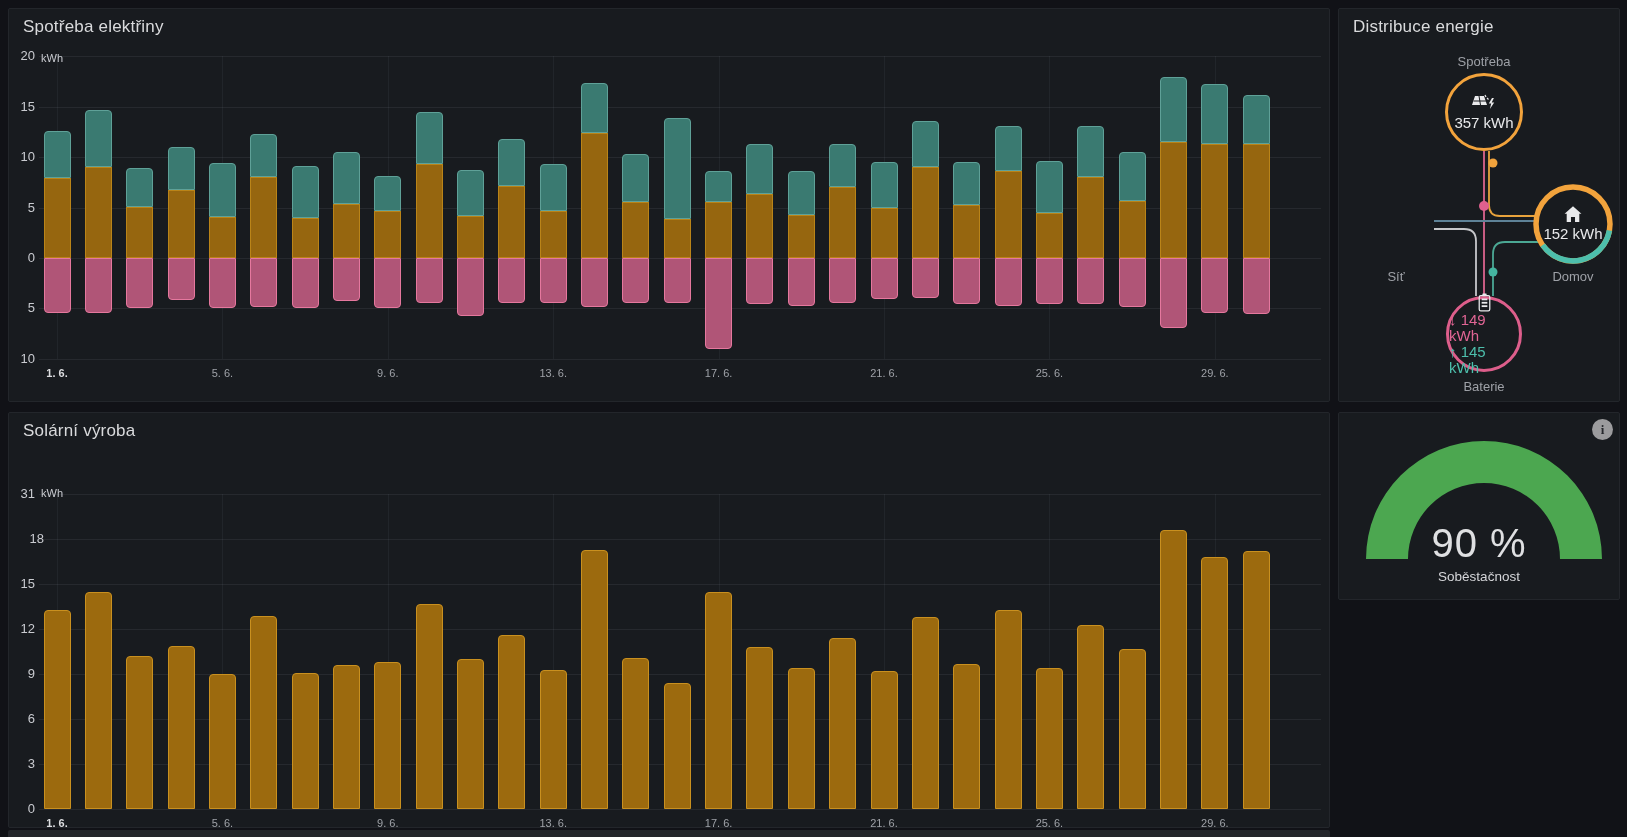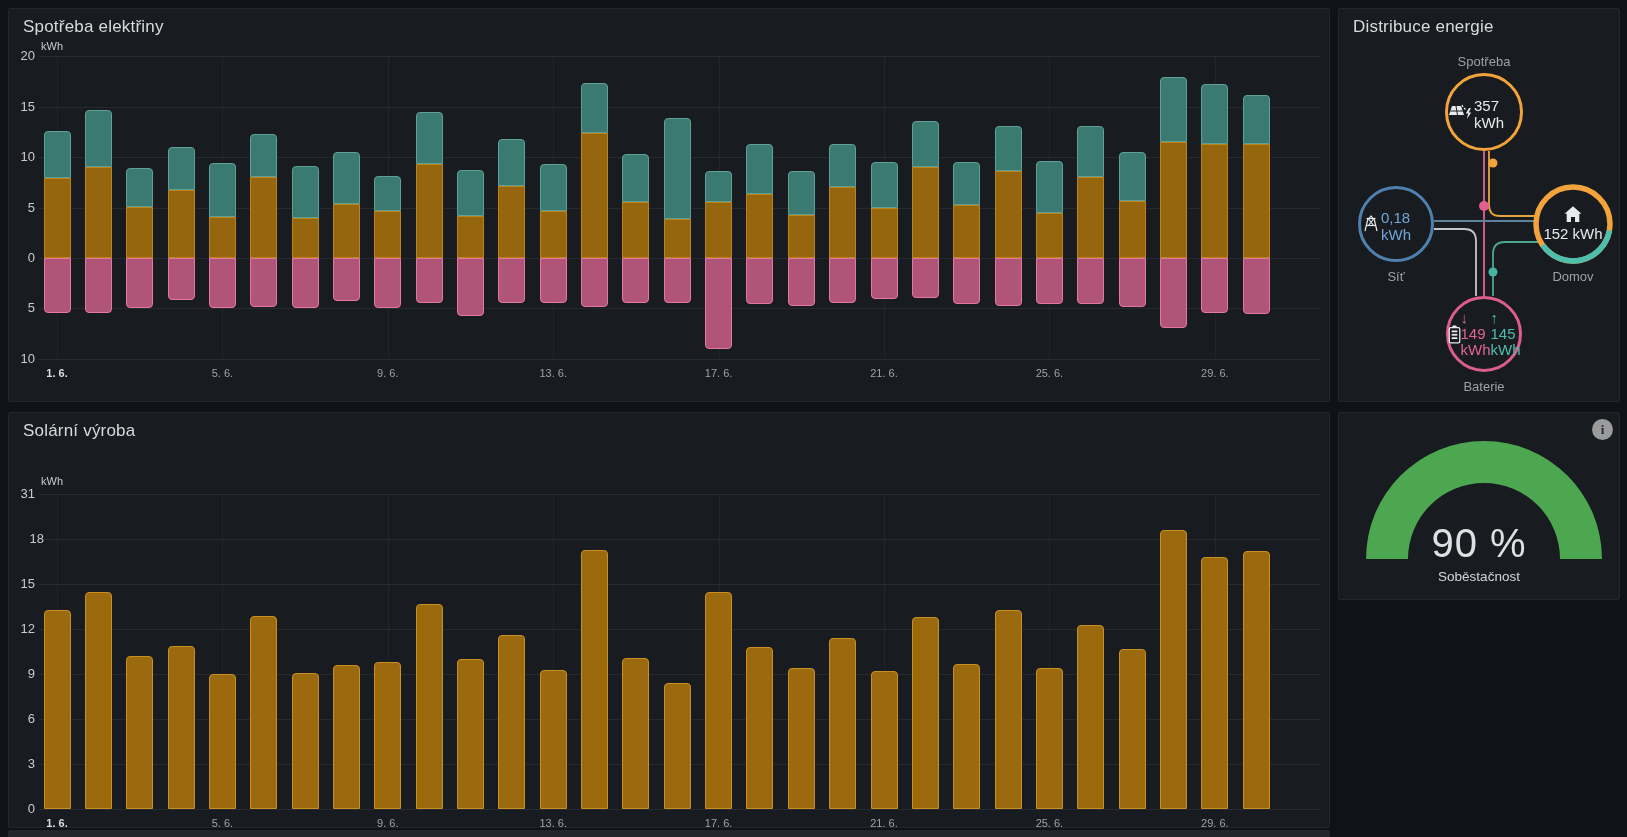--- a/index.html
+++ b/index.html
@@ -6,23 +6,23 @@
   body{position:relative;width:1627px;height:837px;overflow:hidden;
        font-family:"Liberation Sans",sans-serif;-webkit-font-smoothing:antialiased;}
   .panel{position:absolute;background:#181B1F;border:1px solid #23262B;border-radius:2px;box-sizing:border-box;}
   .panel-title{position:absolute;left:14px;top:8px;font-size:17px;font-weight:500;color:#D9DADC;letter-spacing:.2px;cursor:pointer;}
   .plot{position:absolute;inset:0;}
   .hgrid{position:absolute;height:1px;background:rgba(204,212,228,0.08);}
   .vgrid{position:absolute;width:1px;background:rgba(204,212,228,0.055);}
   .ytick{position:absolute;width:26px;text-align:right;font-size:13px;color:#C9CBD0;height:12px;line-height:12px;}
   .xtick{position:absolute;width:44px;text-align:center;font-size:11px;color:#9FA2A8;height:14px;line-height:14px;}
   .xtick.first{font-weight:bold;color:#DCDDE0;}
-  .unit{position:absolute;font-size:11px;color:#C9CBD0;}
+  .unit{position:absolute;font-size:11px;color:#C9CBD0;margin-top:12px;}
   .bar-seg{position:absolute;box-sizing:border-box;border:1px solid transparent;}
-  .node{position:absolute;border-radius:50%;background:#181B1F;display:flex;flex-direction:row;
+  .node{position:absolute;border-radius:50%;background:#181B1F;display:flex;flex-direction:column;
         align-items:center;justify-content:center;box-sizing:border-box;z-index:2;}
   .node-value{font-size:15px;color:#E8E9EB;margin-top:3px;}
   .node-label{position:absolute;text-align:center;font-size:13px;color:#9EA1A7;z-index:2;}
   .bat-line{font-size:15px;line-height:16px;}
   .gauge-value{position:absolute;width:100%;text-align:center;font-size:40px;color:#DFE0E2;letter-spacing:1px;}
   .gauge-label{position:absolute;width:100%;text-align:center;font-size:13.5px;color:#D5D6D9;}
   .info-icon{position:absolute;width:21px;height:21px;border-radius:50%;background:#9B9B9D;color:#26282C;
              font-size:13px;font-weight:bold;text-align:center;line-height:21px;cursor:pointer;z-index:3;font-family:"Liberation Serif",serif;}
   .strip{position:absolute;background:#24262B;border-radius:2px 2px 0 0;}
   svg{display:block;}
@@ -177,32 +177,20 @@
       <svg width="26" height="17" viewBox="0 0 26 17">
         <path d="M4 2 h9 l3 9 H1 z" fill="#E9EAEC"></path>
         <path d="M8 2 l1.5 9 M2.5 7 h12.5" stroke="#181B1F" stroke-width="1"></path>
         <path d="M14 1 l1 2 M16 4 l1.5 1.5" stroke="#E9EAEC" stroke-width="1.2"></path>
         <path d="M21 4 l-3.2 5.4 h2.4 l-1.3 5.6 4.3-6.6 h-2.5 l2.2-4.4 z" fill="#E9EAEC"></path>
       </svg>
     </span>
     <div class="node-value">357 kWh</div>
   </div>
 
-  <div class="node" id="node-grid" style="left:19px;top:177px;width:76px;height:76px;border:3px solid #4E81AE;">
-    <span>
-      <svg width="20" height="18" viewBox="0 0 20 18" fill="none" stroke="#E9EAEC" stroke-width="1.2">
-        <path d="M10 1 l-2 2.5 h4 z"></path>
-        <path d="M5.5 3.5 h9"></path>
-        <path d="M7 3.5 L4 16 M13 3.5 L16 16"></path>
-        <path d="M7 3.5 l5.2 6.5 M13 3.5 L7.8 10"></path>
-        <path d="M5.2 10.5 h9.6"></path>
-      </svg>
-    </span>
-    <div class="node-value" style="color:#6FA7DB;">0,18 kWh</div>
-  </div>
   <div class="node-label" style="left:-3px;top:260px;width:120px;">Síť</div>
 
   <div style="position:absolute;left:192px;top:173px;z-index:2;">
     <svg width="84" height="84" viewBox="0 0 84 84">
       <circle cx="42" cy="42" r="37" fill="#181B1F" stroke-width="5.5" stroke="#F2A33C"></circle>
       <path d="M78.4 48.4 A37 37 0 0 1 11.7 63.2" fill="none" stroke-width="5.5" stroke="#4DBFAC"></path>
     </svg>
     <div style="position:absolute;inset:0;display:flex;flex-direction:column;align-items:center;justify-content:center;">
       <span>
         <svg width="18" height="16" viewBox="0 0 16 14">

